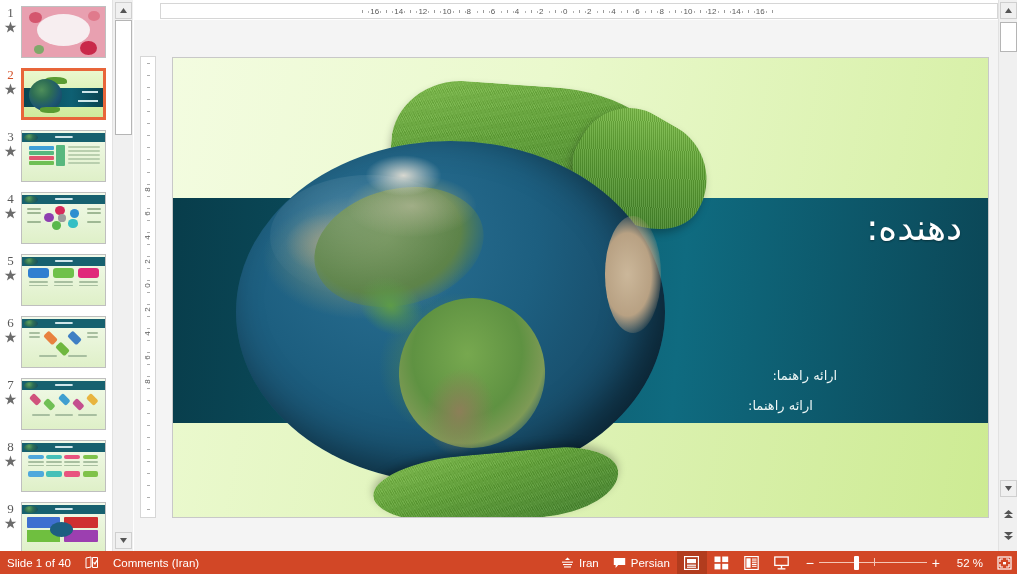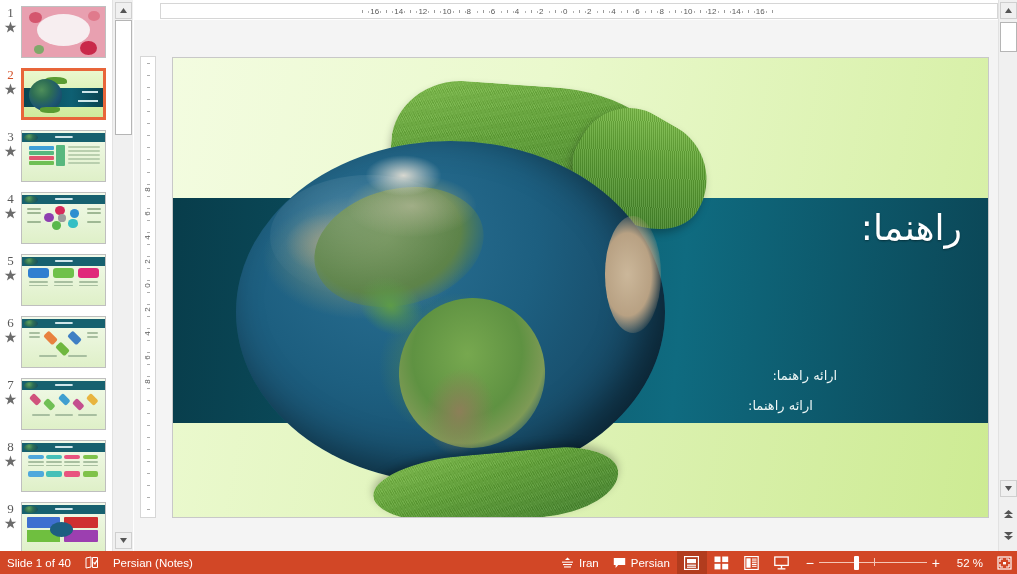--- a/index.html
+++ b/index.html
@@ -655,21 +655,21 @@
         <div class="cont grn"></div>
         <div class="cont ca"></div>
         <div class="cont sa"></div>
         <div class="cont sa2"></div>
         <div class="cont af"></div>
         <div class="glare"></div>
       </div>
       <div class="hand" id="hand-bottom"></div>
     </div>
 
-    <div id="title-text">راهنما:</div>
+    <div id="title-text">دهنده:</div>
     <div id="sub1">ارائه راهنما:</div>
     <div id="sub2">ارائه راهنما:</div>
   </div>
 
   <div id="right-scroll">
     <div id="rs-up">
       <svg width="7" height="5" viewBox="0 0 7 5">
           <path d="M3.5 0 L7 5 L0 5 Z" fill="#555"></path>
         </svg>
     </div>
@@ -697,21 +697,21 @@
     <div class="sb-item" id="slide-count">Slide 1 of 40</div>
 
     <div class="sb-item">
       <svg width="14" height="13" viewBox="0 0 14 13">
         <path d="M1 2 L6 1 L6 11 L1 12 Z" fill="none" stroke="#fff" stroke-width="1"></path>
         <path d="M7.5 1.5 L12.5 1.5 L12.5 11.5 L7.5 11.5 Z" fill="none" stroke="#fff" stroke-width="1"></path>
         <path d="M8.6 6.4 L9.9 7.9 L12 4.4" fill="none" stroke="#fff" stroke-width="1.2"></path>
       </svg>
     </div>
 
-    <div class="sb-item" id="lang-label">Persian (Notes)</div>
+    <div class="sb-item" id="lang-label">Comments (Iran)</div>
 
     <div class="sb-spacer"></div>
 
     <div class="sb-item">
       <span>
         <svg width="13" height="12" viewBox="0 0 13 12">
           <path d="M6.5 0.5 L9 3 L4 3 Z" fill="#fff"></path>
           <rect x="1" y="4.6" width="11" height="1.1" fill="#fff"></rect>
           <rect x="2" y="7" width="9" height="1.1" fill="#fff"></rect>
           <rect x="3" y="9.4" width="7" height="1.1" fill="#fff"></rect>

